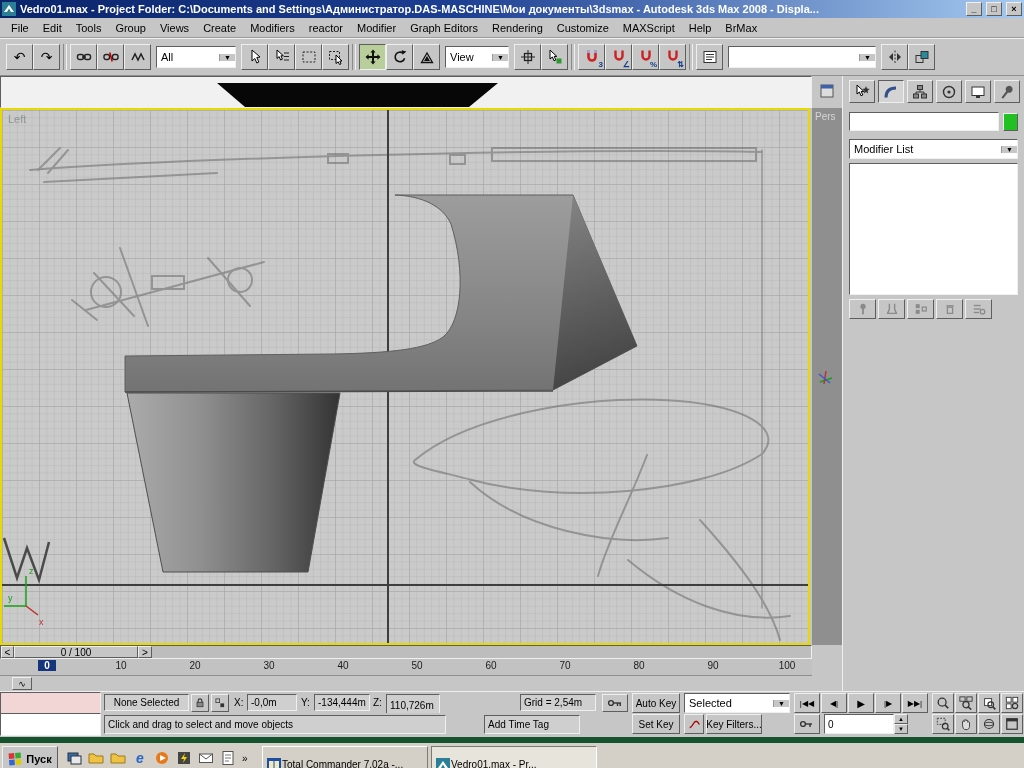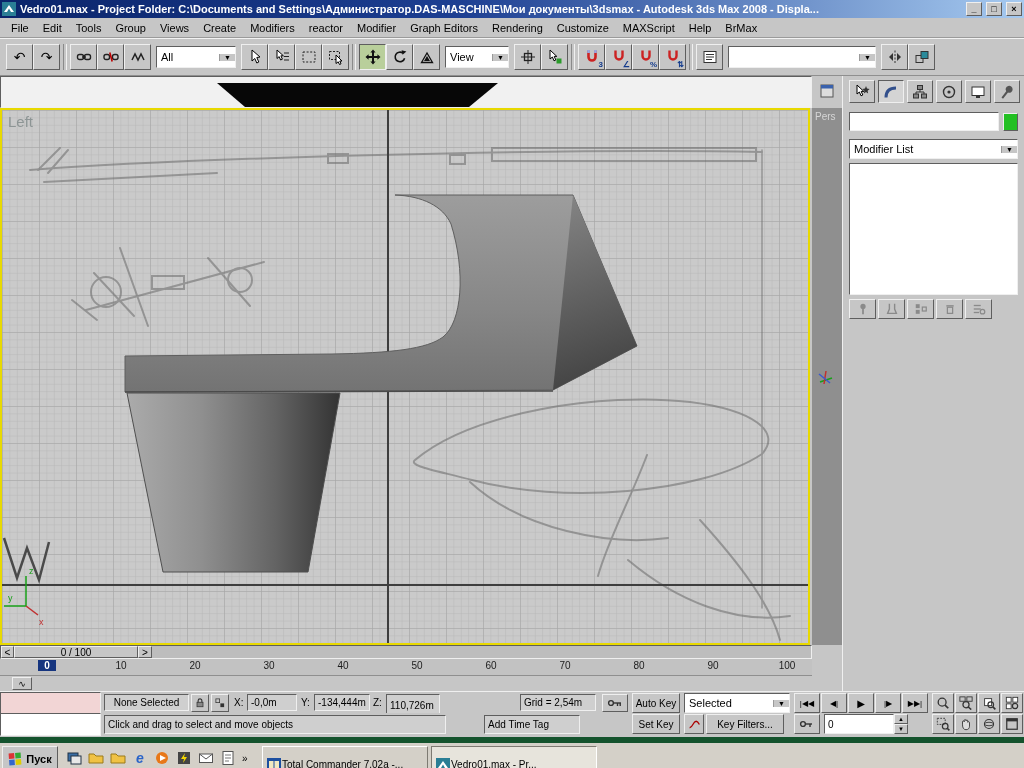--- a/index.html
+++ b/index.html
@@ -288,21 +288,21 @@
       </g>
       <g font-size="9">
         <line x1="24" y1="496" x2="24" y2="466" stroke="#18a018" stroke-width="1.5"></line>
         <line x1="24" y1="496" x2="2" y2="496" stroke="#18a018" stroke-width="1.5"></line>
         <line x1="24" y1="496" x2="36" y2="505" stroke="#c03030" stroke-width="1.5"></line>
         <text x="6" y="491" fill="#18a018">y</text>
         <text x="27" y="464" fill="#18a018">z</text>
         <text x="37" y="515" fill="#c03030">x</text>
       </g>
     </svg>
-    <div class="abs" style="left:6px;top:3px;color:#8d9595;font-size:15px">Left</div>
+    <div class="abs" style="left:6px;top:3px;color:#8d9595;font-size:11px">Left</div>
   </div>
 
   <div class="abs" style="left:842px;top:76px;width:182px;height:615px;background:#c6c6c6;border-left:1px solid #efefef">
     <div class="flex" style="padding:4px 0 0 6px;gap:3px">
       <div class="tab">
           <svg class="ic" width="16" height="16" viewBox="0 0 16 16">
             <polygon points="3,1 3,10 5.4,8 7,11.8 8.8,11 7.2,7.4 9.8,7.4" fill="#fff" stroke="#000"></polygon>
             <polygon points="12,2 13,4.6 15.6,5 13.6,6.8 14.1,9.4 12,8 9.9,9.4 10.4,6.8 8.4,5 11,4.6" fill="#333"></polygon>
           </svg>
         </div>
@@ -496,21 +496,21 @@
   <div class="abs" style="left:0;top:713px;width:1024px;height:24px;background:#c6c6c6">
     <div class="abs in wbg" style="left:0;top:0;width:101px;height:23px"></div>
     <div class="abs fld" style="left:104px;top:2px;width:342px;height:19px">Click and drag to select and move objects</div>
     <div class="abs fld" style="left:484px;top:2px;width:96px;height:19px">Add Time Tag</div>
     <div class="abs sbtn" style="left:632px;top:1px;width:48px;height:20px">Set Key</div>
     <div class="abs sbtn" style="left:684px;top:1px;width:20px;height:20px">
         <svg class="ic" width="13" height="13" viewBox="0 0 16 16">
           <path d="M2,12 C6,12 6,4 10,4 C12,4 13,6 14,8" fill="none" stroke="#a00" stroke-width="1.6"></path>
         </svg>
       </div>
-    <div class="abs sbtn" style="left:706px;top:1px;width:78px;height:20px">Key Filters...</div>
+    <div class="abs sbtn" style="left:706px;top:1px;width:56px;height:20px">Key Filters...</div>
     <div class="abs sbtn" style="left:794px;top:1px;width:26px;height:20px">
         <svg class="ic" width="16" height="12" viewBox="0 0 16 12">
           <circle cx="4" cy="6" r="2.4" fill="none" stroke="#333" stroke-width="1.4"></circle>
           <line x1="6.4" y1="6" x2="13" y2="6" stroke="#333" stroke-width="1.4"></line>
           <line x1="11" y1="6" x2="11" y2="9" stroke="#333" stroke-width="1.4"></line>
         </svg>
       </div>
     <div class="abs flex" style="left:824px;top:1px">
       <div class="fld wbg" style="width:70px;height:20px">0</div>
       <div style="display:flex;flex-direction:column">

